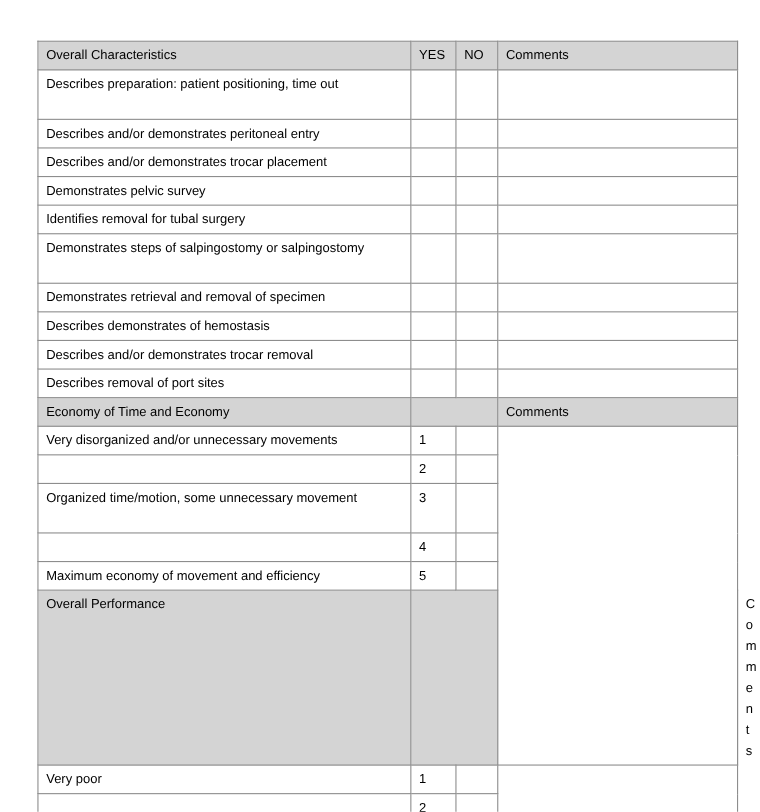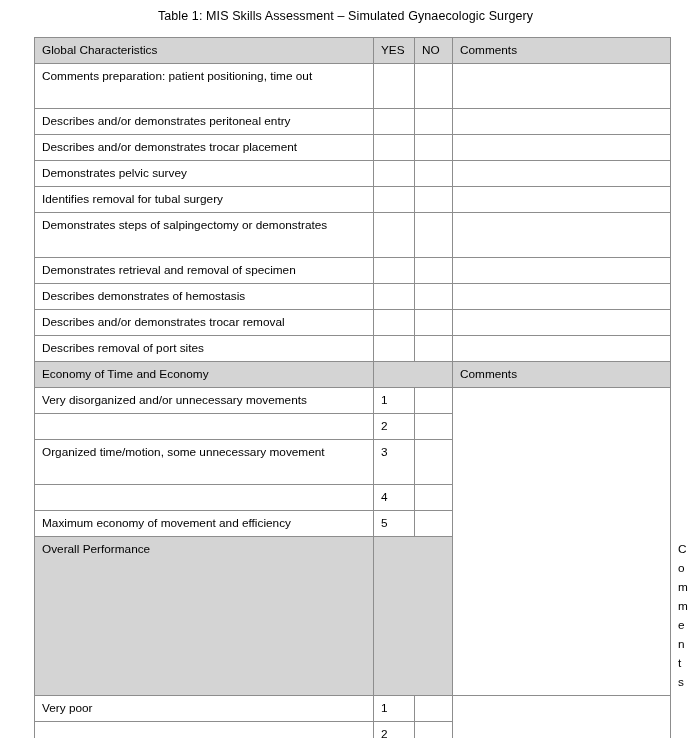--- a/index.html
+++ b/index.html
@@ -62,41 +62,40 @@
   td.bold { font-weight: bold; }
   td.tall-1 { height: 19px; }
   td.tall-2 { height: 38px; }
   td.merged-comments { vertical-align: top; }
 </style>
 </head>
 <body>
 
 <div class="page">
 
-  <div class="title">Table 1: MIS Skills Assessment – Simulated Gynaecologic Surgery</div>
 
   <div class="table-wrap">
     <table class="assessment">
       <colgroup>
         <col class="col-desc">
         <col class="col-yes">
         <col class="col-no">
         <col class="col-comm">
       </colgroup>
       <tbody>
 
         <tr class="section-row">
-          <td>Global Characteristics</td>
+          <td>Overall Characteristics</td>
           <td>YES</td>
           <td>NO</td>
           <td>Comments</td>
         </tr>
 
         <tr>
-          <td class="tall-2">Comments preparation: patient positioning, time out</td>
+          <td class="tall-2">Describes preparation: patient positioning, time out</td>
           <td class="tall-2"></td>
           <td class="tall-2"></td>
           <td class="tall-2"></td>
         </tr>
         <tr>
           <td class="tall-1">Describes and/or demonstrates peritoneal entry</td>
           <td class="tall-1"></td>
           <td class="tall-1"></td>
           <td class="tall-1"></td>
         </tr>
@@ -112,21 +111,21 @@
           <td class="tall-1"></td>
           <td class="tall-1"></td>
         </tr>
         <tr>
           <td class="tall-1">Identifies removal for tubal surgery</td>
           <td class="tall-1"></td>
           <td class="tall-1"></td>
           <td class="tall-1"></td>
         </tr>
         <tr>
-          <td class="tall-2">Demonstrates steps of salpingectomy or demonstrates</td>
+          <td class="tall-2">Demonstrates steps of salpingostomy or salpingostomy</td>
           <td class="tall-2"></td>
           <td class="tall-2"></td>
           <td class="tall-2"></td>
         </tr>
         <tr>
           <td class="tall-1">Demonstrates retrieval and removal of specimen</td>
           <td class="tall-1"></td>
           <td class="tall-1"></td>
           <td class="tall-1"></td>
         </tr>

